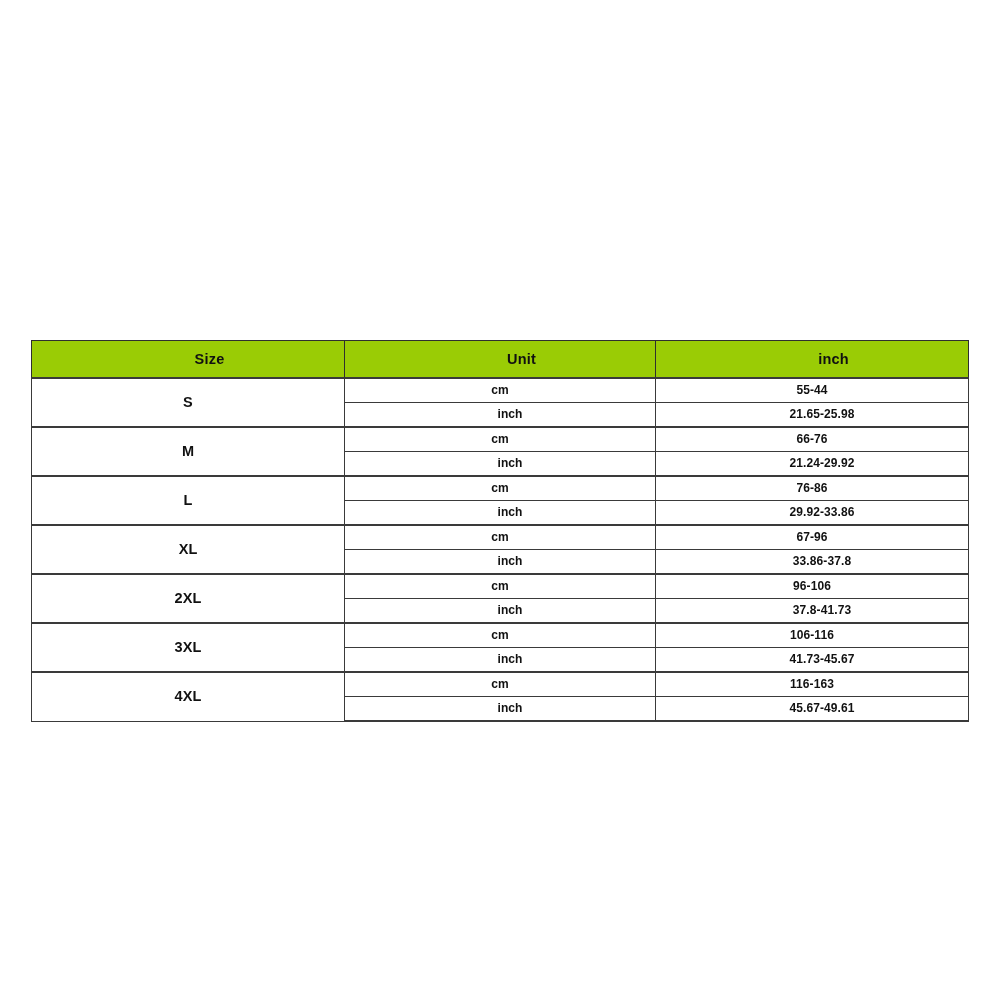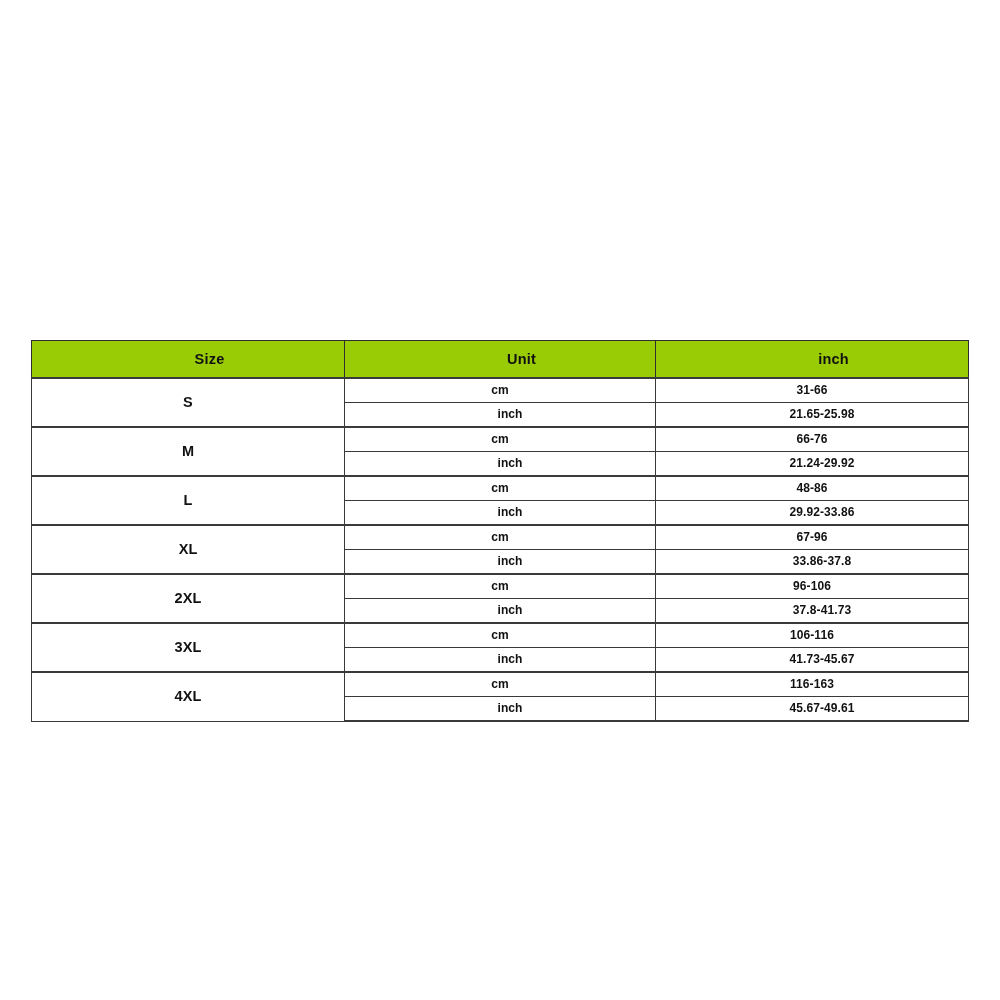--- a/index.html
+++ b/index.html
@@ -94,41 +94,41 @@
         <th>Size</th>
         <th>Unit</th>
         <th>inch</th>
       </tr>
     </thead>
     <tbody>
 
       <tr class="group-start">
         <td class="size-cell" rowspan="2">S</td>
         <td>cm</td>
-        <td>31-66</td>
+        <td>55-44</td>
       </tr>
       <tr class="group-end">
         <td>inch</td>
         <td>21.65-25.98</td>
       </tr>
 
       <tr class="group-start">
         <td class="size-cell" rowspan="2">M</td>
         <td>cm</td>
         <td>66-76</td>
       </tr>
       <tr class="group-end">
         <td>inch</td>
         <td>21.24-29.92</td>
       </tr>
 
       <tr class="group-start">
         <td class="size-cell" rowspan="2">L</td>
         <td>cm</td>
-        <td>48-86</td>
+        <td>76-86</td>
       </tr>
       <tr class="group-end">
         <td>inch</td>
         <td>29.92-33.86</td>
       </tr>
 
       <tr class="group-start">
         <td class="size-cell" rowspan="2">XL</td>
         <td>cm</td>
         <td>67-96</td>

